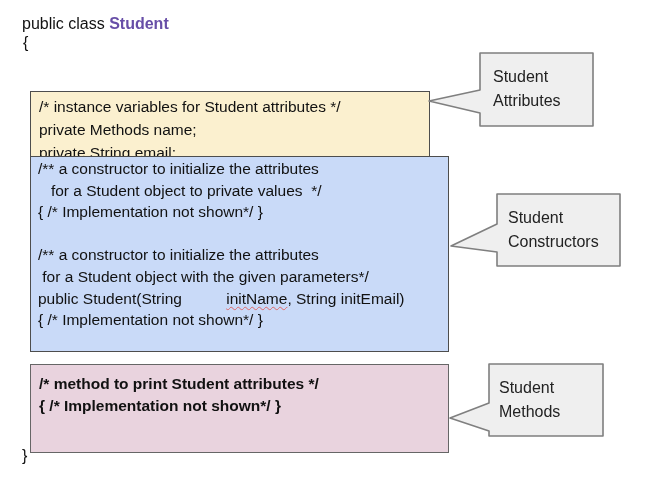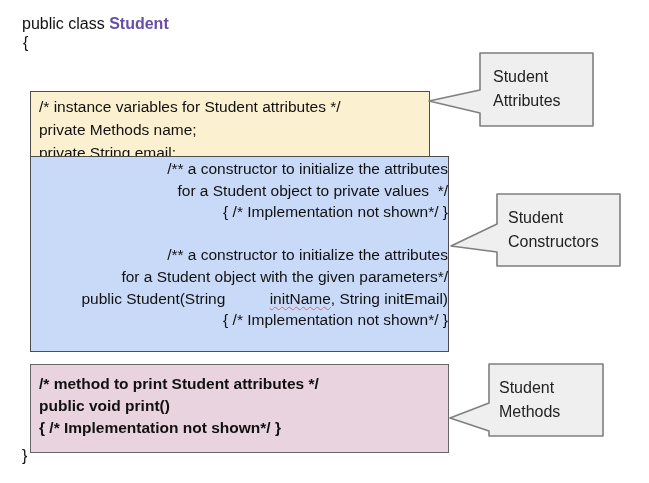--- a/index.html
+++ b/index.html
@@ -59,21 +59,21 @@
 
   .box-ctor {
     top: 156px;
     width: 419px;
     height: 196px;
     background: var(--constructors-fill, #C9DAF8);
     border: 1px solid var(--box-border, #4d4d4d);
     padding: 1px 0 0 7px;
     line-height: 21.6px;
   }
-  .box-ctor .code-line { height: 21.6px; text-align: right; }
+  .box-ctor .code-line { height: 21.6px; }
 
   .box-meth {
     top: 364px;
     width: 419px;
     height: 89px;
     background: var(--methods-fill, #E9D3DE);
     border: 1px solid var(--methods-border, #666666);
     padding: 8px 0 0 8px;
     line-height: 22px;
   }
@@ -126,21 +126,20 @@
     <div class="code-line">{ /* Implementation not shown*/ }</div>
     <div class="code-line"></div>
     <div class="code-line">/** a constructor to initialize the attributes</div>
     <div class="code-line"> for a Student object with the given parameters*/</div>
     <div class="code-line"><span>public Student(String </span><span class="squiggle">initName</span><span>, String initEmail)</span></div>
     <div class="code-line">{ /* Implementation not shown*/ }</div>
   </div>
 
   <div class="codebox box-meth">
     <div class="code-line">/* method to print Student attributes */</div>
-    <div class="code-line">public void print()</div>
     <div class="code-line">{ /* Implementation not shown*/ }</div>
   </div>
 
   <div class="brace close">}</div>
 
   <svg class="callout-svg" style="left:425px; top:46px;" width="172" height="86" viewBox="0 0 172 86">
     <path class="callout-shape" d="M55,7 L168,7 L168,80 L55,80 L55,67 L4,55 L55,44 Z"></path>
   </svg>
   <div class="callout-label label-attr">Student
 Attributes</div>

